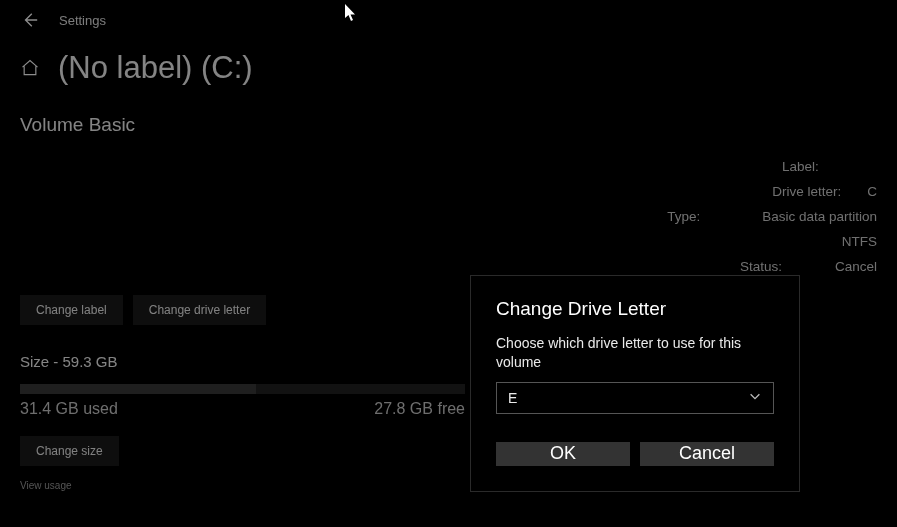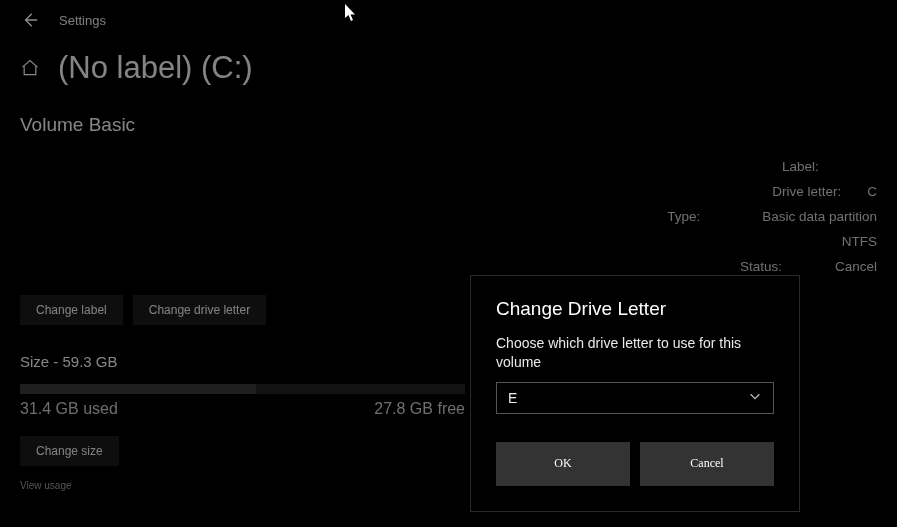--- a/index.html
+++ b/index.html
@@ -163,27 +163,27 @@
       font-size: 14px;
       color: #eaeaea;
     }
     .combo-chevron svg { stroke: #bbb; stroke-width: 1.5; fill: none; }
     .dialog-buttons {
       display: flex;
       gap: 10px;
     }
     .dialog-btn {
       flex: 1;
-      height: 44px;
+      height: 24px;
       background: #333;
       border: none;
       color: #fff;
-      font-size: 12px;
-      cursor: pointer;
-      font-family: Liberation Serif, serif;
+      font-size: 18px;
+      cursor: pointer;
+      font-family: Liberation Sans, sans-serif;
     }
     .cursor {
       position: absolute;
       left: 345px;
       top: 4px;
       width: 12px;
       height: 18px;
       pointer-events: none;
     }
   </style>

